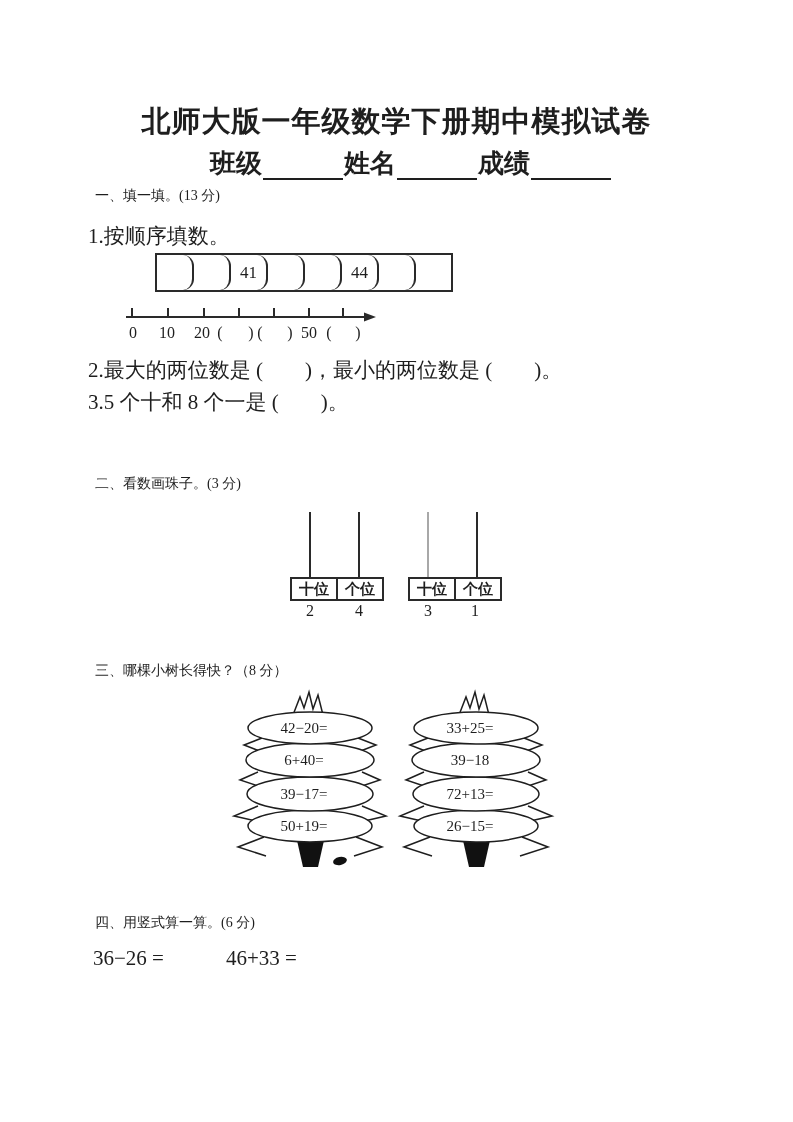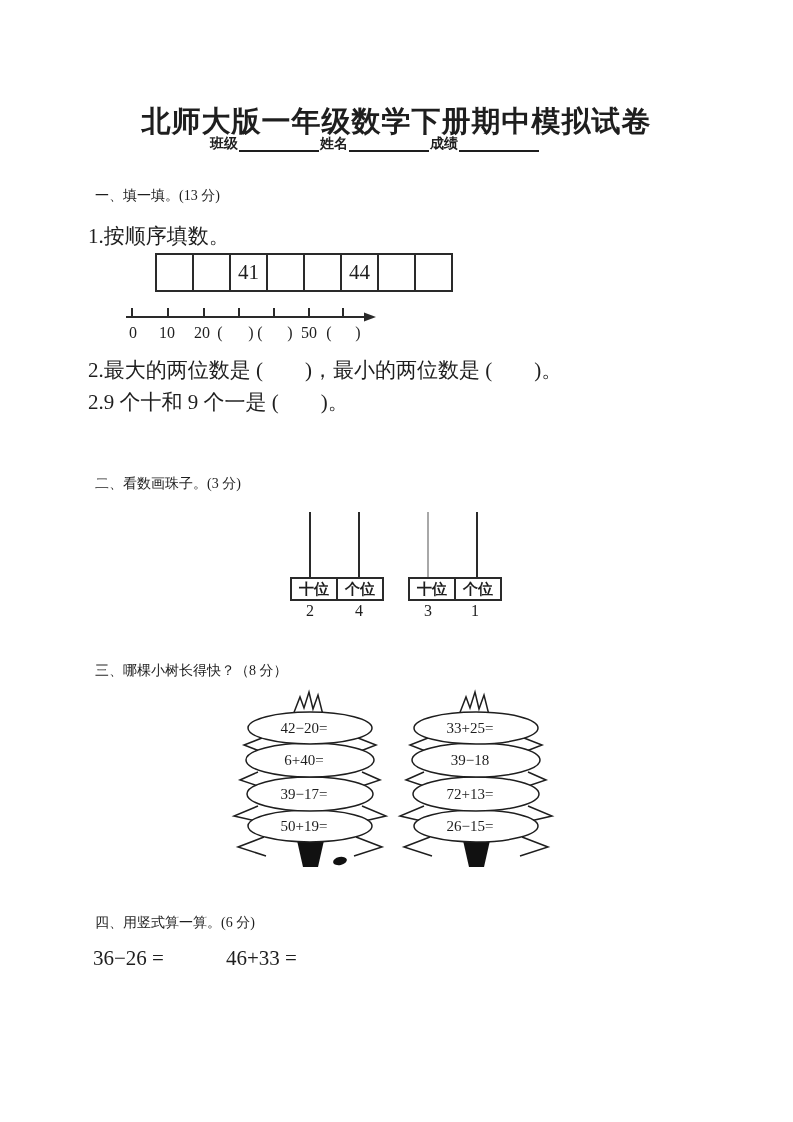--- a/index.html
+++ b/index.html
@@ -5,31 +5,31 @@
   html,body { margin:0; padding:0; background:#fff; }
   .page {
     position:relative; width:793px; height:1122px; background:#ffffff;
     font-family:"Liberation Serif", serif; color:#1e1e1e; overflow:hidden;
   }
   .abs { position:absolute; white-space:pre; }
   .title {
     left:0; top:102px; width:793px; text-align:center;
     font-size:29px; font-weight:bold; letter-spacing:1px;
   }
-  .hdr-fields { left:210px; top:132px; font-size:14px; font-weight:bold; }
+  .hdr-fields { left:210px; top:146px; font-size:26px; font-weight:bold; }
   .hdr-fields .blank {
     display:inline-block; width:80px; height:18px;
     border-bottom:2px solid #1e1e1e; vertical-align:bottom; margin:0 1px 1px 1px;
   }
   .sec-head { font-size:14px; font-weight:normal; }
   .body-txt { font-size:21px; }
   .seq-table { position:absolute; left:155px; top:253px; display:flex; border:2px solid #2a2a2a; }
   .seq-cell {
     width:35px; height:35px; border-right:2px solid #2a2a2a;
-    text-align:center; line-height:35px; font-size:21px;
+    text-align:center; line-height:35px; font-size:17px;border-radius:11px;
   }
   .seq-cell:last-child { border-right:none; }
   .bead-chart { position:absolute; width:94px; height:106px; }
   .rod { position:absolute; top:0; width:2px; height:65px; background:#2a2a2a; }
   .rod.faint { background:#a8a8a8; }
   .pv-box {
     position:absolute; left:0; top:65px; width:90px; height:20px;
     display:flex; border:2px solid #2a2a2a;
   }
   .pv-cell {
@@ -80,21 +80,21 @@
     <text class="nl-label" x="100" y="32" text-anchor="middle">(</text>
     <text class="nl-label" x="131" y="32" text-anchor="middle">)</text>
     <text class="nl-label" x="140" y="32" text-anchor="middle">(</text>
     <text class="nl-label" x="170" y="32" text-anchor="middle">)</text>
     <text class="nl-label" x="189" y="32" text-anchor="middle">50</text>
     <text class="nl-label" x="209" y="32" text-anchor="middle">(</text>
     <text class="nl-label" x="238" y="32" text-anchor="middle">)</text>
   </svg>
 
   <div class="abs body-txt" style="left:88px; top:356px;">2.最大的两位数是 (        )，最小的两位数是 (        )。</div>
-  <div class="abs body-txt" style="left:88px; top:388px;">2.9 个十和 9 个一是 (        )。</div>
+  <div class="abs body-txt" style="left:88px; top:388px;">3.5 个十和 8 个一是 (        )。</div>
 
   <div class="abs sec-head" style="left:95px; top:475px;">二、看数画珠子。(3 分)</div>
 
   <div class="bead-chart" style="left:290px; top:512px;">
     <div class="rod" style="left:19px;"></div>
     <div class="rod" style="left:68px;"></div>
     <div class="pv-box">
       <div class="pv-cell first">十位</div>
       <div class="pv-cell">个位</div>
     </div>

